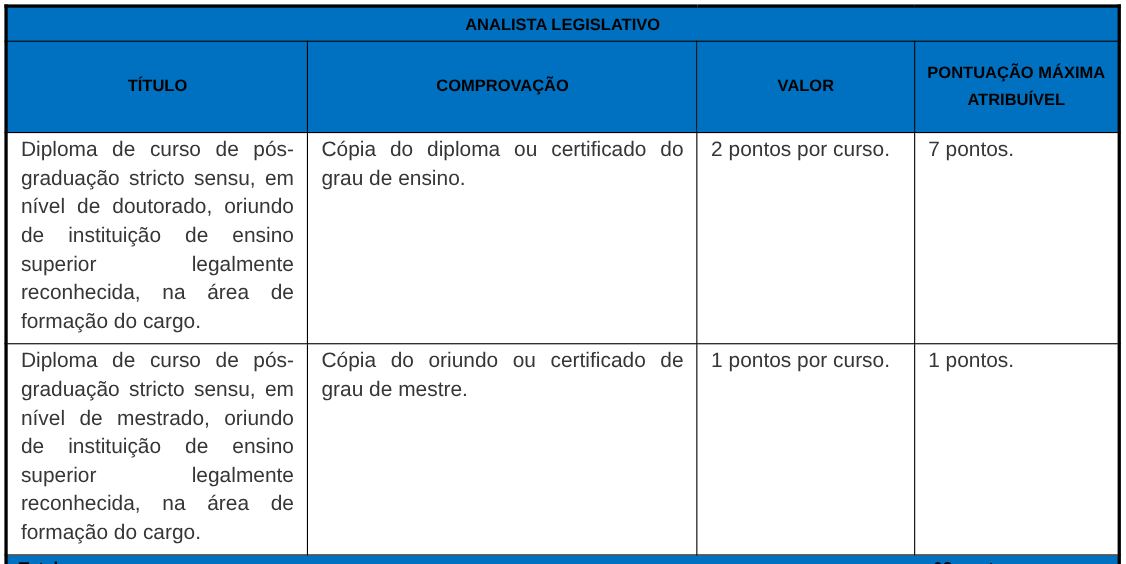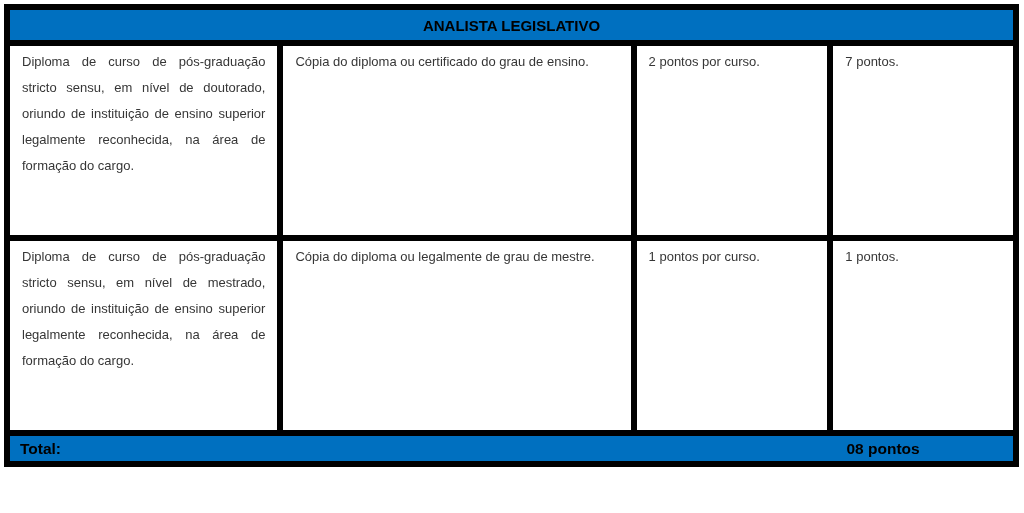--- a/index.html
+++ b/index.html
@@ -23,21 +23,21 @@
     border-collapse: collapse;
     table-layout: fixed;
   }
   table.score-table col.c1 { width: 27.1%; }
   table.score-table col.c2 { width: 35.0%; }
   table.score-table col.c3 { width: 19.5%; }
   table.score-table col.c4 { width: 18.4%; }
 
   table.score-table th,
   table.score-table td {
-    border: 6px solid #000000;
+    border: 1px solid #000000;
     margin: 0;
   }
   
   table.score-table {
     border: 3px solid #000000;
   }
 
   .title-row th {
     background: #0070C0;
     color: #000000;
@@ -54,21 +54,21 @@
     font-size: 15px;
     text-align: center;
     vertical-align: middle;
     height: 74px;
     padding: 4px 10px;
     line-height: 24px;
   }
   .body-row td {
     background: #ffffff;
     color: #363636;
-    font-size: 13px;
+    font-size: 19px;
     line-height: 26px;
     vertical-align: top;
     padding: 3px 12px 6px 12px;
     height: 180px;
   }
   .body-row td.justify {
     text-align: justify;
   }
   .total-row td {
     background: #0070C0;
@@ -102,29 +102,35 @@
     <colgroup>
       <col class="c1">
         <col class="c2">
         <col class="c3">
         <col class="c4">
     </colgroup>
     <tbody>
       <tr class="title-row">
         <th colspan="4">ANALISTA LEGISLATIVO</th>
       </tr>
+      <tr class="header-row">
+        <th>TÍTULO</th>
+        <th>COMPROVAÇÃO</th>
+        <th>VALOR</th>
+        <th>PONTUAÇÃO MÁXIMA ATRIBUÍVEL</th>
+      </tr>
       <tr class="body-row">
         <td class="justify">Diploma de curso de pós-graduação stricto sensu, em nível de doutorado, oriundo de instituição de ensino superior legalmente reconhecida, na área de formação do cargo.</td>
         <td class="justify">Cópia do diploma ou certificado do grau de ensino.</td>
         <td>2 pontos por curso.</td>
         <td>7 pontos.</td>
       </tr>
       <tr class="body-row">
         <td class="justify">Diploma de curso de pós-graduação stricto sensu, em nível de mestrado, oriundo de instituição de ensino superior legalmente reconhecida, na área de formação do cargo.</td>
-        <td class="justify">Cópia do diploma ou legalmente de grau de mestre.</td>
+        <td class="justify">Cópia do oriundo ou certificado de grau de mestre.</td>
         <td>1 pontos por curso.</td>
         <td>1 pontos.</td>
       </tr>
       <tr class="total-row">
         <td colspan="4">
           <div class="total-inner">
             <span class="total-label">Total:</span>
             <span class="total-value">08 pontos</span>
           </div>
         </td>

